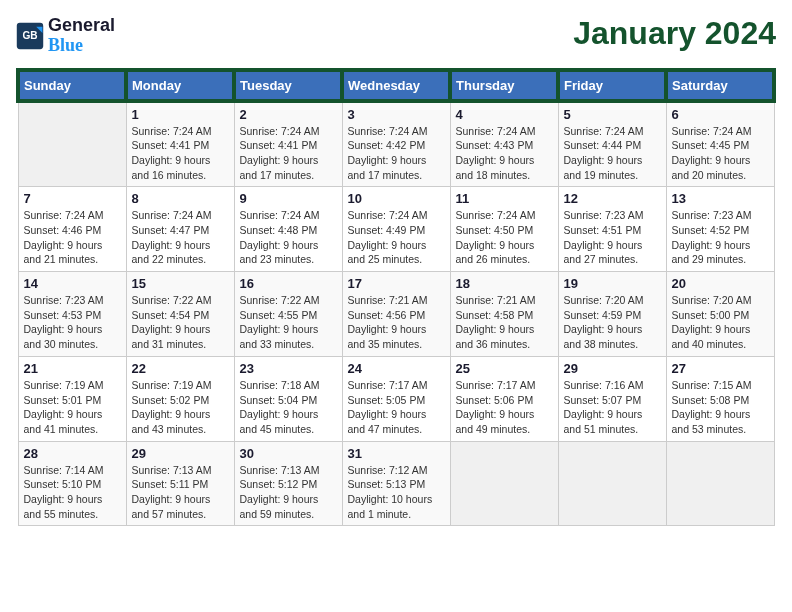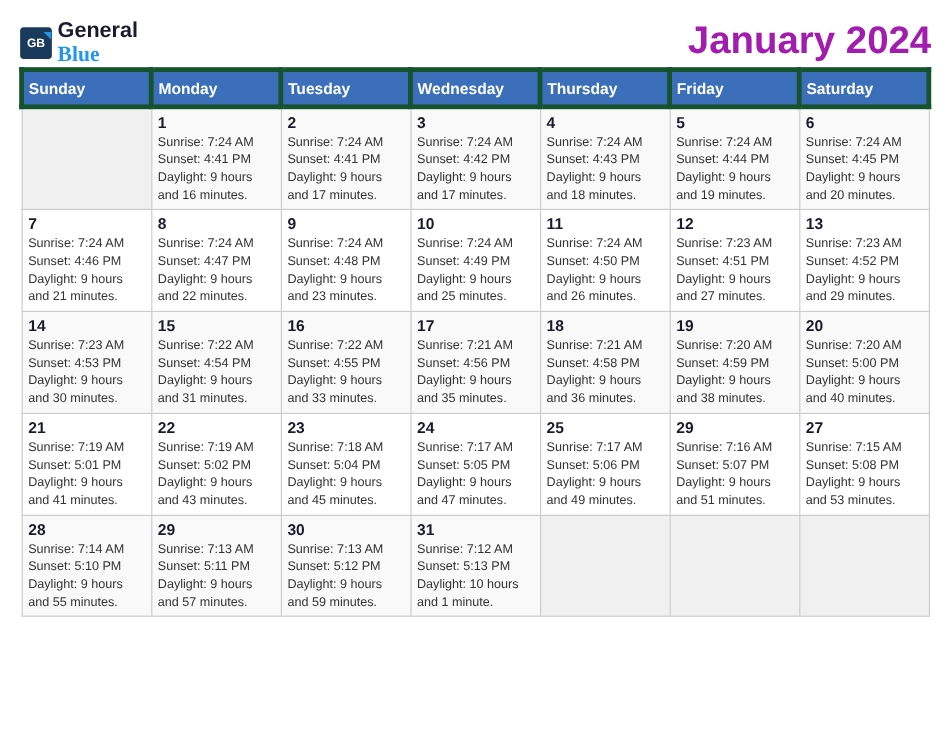--- a/index.html
+++ b/index.html
@@ -7,20 +7,21 @@
       font-family: Arial, sans-serif;
       background: #fff;
       width: 792px;
       min-height: 612px;
       padding: 16px;
     }
     .header {
       display: flex;
       justify-content: space-between;
       align-items: flex-start;
+      margin-bottom: 12px;
     }
     .logo {
       display: flex;
       align-items: center;
       gap: 4px;
     }
     .logo-text {
       font-size: 18px;
       font-weight: bold;
       color: #1a1a2e;
@@ -28,21 +29,21 @@
     }
     .logo-text span { color: #2196F3; font-family: Liberation Serif, serif; }
     .logo-icon {
       width: 28px;
       height: 28px;
     }
     .title-block { text-align: right; }
     .month-title {
       font-size: 32px;
       font-weight: bold;
-      color: #a21caf;
+      color: #14532d;
       line-height: 1.1;
     }
     .subtitle {
       font-size: 15px;
       color: #444;
     }
     table {
       width: 100%;
       border-collapse: collapse;
       font-size: 11px;

